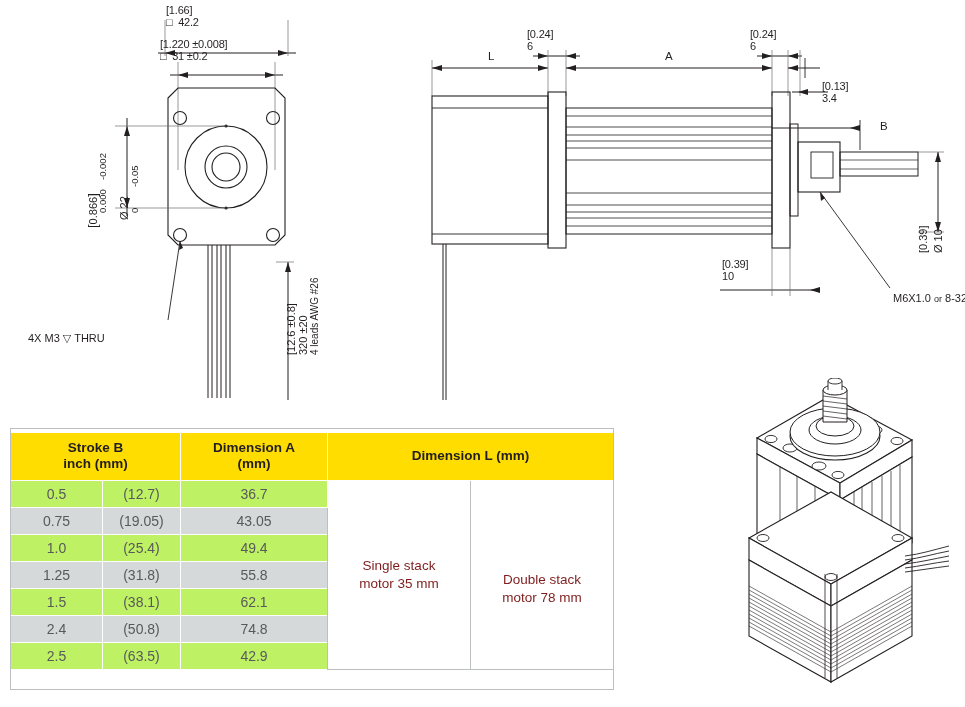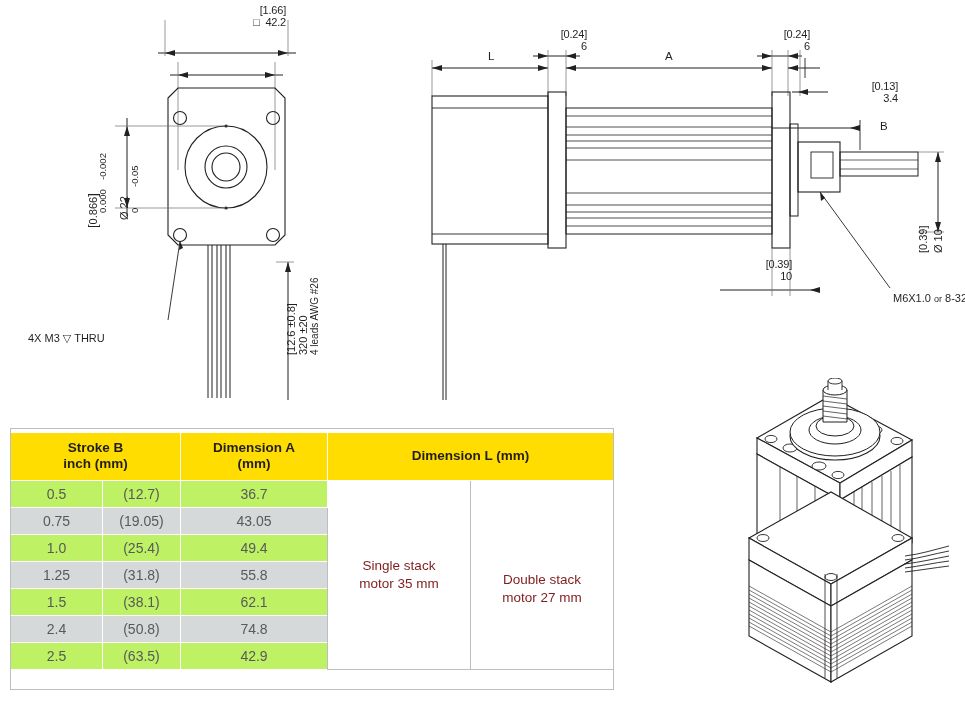--- a/index.html
+++ b/index.html
@@ -22,21 +22,21 @@
   
   .dim {
     position: absolute;
     font-size: 11px;
     line-height: 1.12;
     color: #231f20;
     white-space: nowrap;
     letter-spacing: -0.2px;
   }
   .dim .br { display: block; }
-  .dim.center { text-align: right; }
+  .dim.center { text-align: left; }
   .label-letter {
     position: absolute;
     font-size: 11.5px;
     color: #231f20;
   }
   .note {
     position: absolute;
     font-size: 11px;
     line-height: 1.25;
     color: #231f20;
@@ -163,20 +163,24 @@
       <path d="M228 262 l-3 10 h6 z" fill="#231f20" stroke="none"></path>
       <line x1="216" y1="262" x2="234" y2="262" stroke="#6d6e70" stroke-width="0.7"></line>
     </g>
   </svg>
 
   <div class="dim center" style="left:166px; top:4px; width:120px;">
     <span class="br">[1.66]</span>
     <span class="br"><span>□</span>&nbsp;&nbsp;<span>42.2</span></span>
   </div>
 
+  <div class="dim center" style="left:160px; top:38px; width:140px;">
+    <span class="br">[1.220 ±0.008]</span>
+    <span class="br"><span>□</span>&nbsp;&nbsp;<span>31 ±0.2</span></span>
+  </div>
 
   <div class="vtext" style="left:86px; top:228px;">
     <span style="position:relative; display:inline-block;">
       <span style="font-size:13px;">[</span><span style="display:inline-block; text-align:center; position:relative; top:0px;"><span>0.866</span></span><span style="font-size:13px;">]</span>
     </span>
   </div>
   <div class="vtext" style="left:98px; top:213px; font-size:9.5px;">0.000</div>
   <div class="vtext" style="left:98px; top:180px; font-size:9.5px;">-0.002</div>
 
   <div class="vtext" style="left:118px; top:220px;">Ø 22</div>
@@ -420,21 +424,21 @@
       <tr>
         <td class="colb">0.5</td>
         <td class="colmm">(12.7)</td>
         <td>36.7</td>
         <td class="stack-cell" rowspan="7">
           <span style="display:block;">Single stack</span>
           <span style="display:block;">motor 35 mm</span>
         </td>
         <td class="stack-cell" rowspan="7">
           <span style="display:block;margin-top:28px;">Double stack</span>
-          <span style="display:block;">motor 27 mm</span>
+          <span style="display:block;">motor 78 mm</span>
         </td>
       </tr>
       <tr class="shaded">
         <td>0.75</td>
         <td>(19.05)</td>
         <td>43.05</td>
       </tr>
       <tr>
         <td>1.0</td>
         <td>(25.4)</td>

